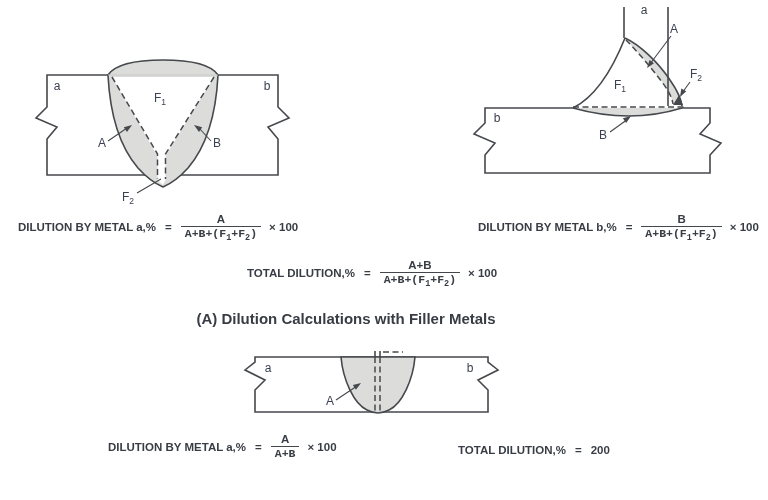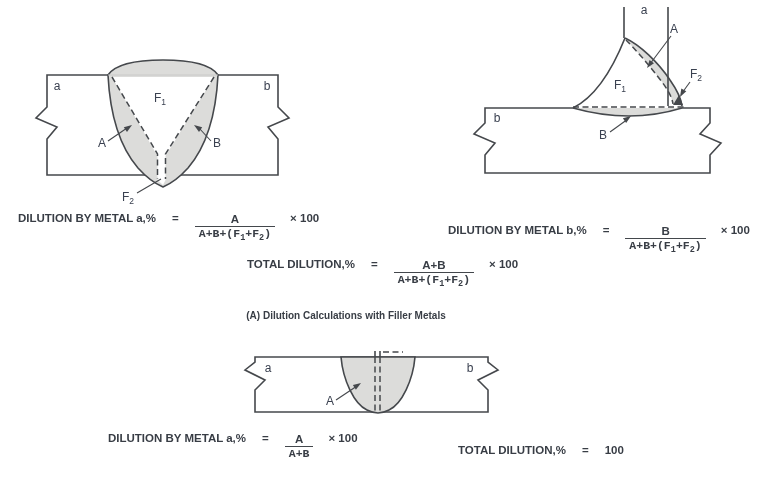--- a/index.html
+++ b/index.html
@@ -1,29 +1,29 @@
 <!DOCTYPE html>
 <html><head>
 <meta charset="utf-8">
 <style>
   html,body{margin:0;padding:0;background:#ffffff;}
   #figure{position:relative;width:768px;height:500px;background:#ffffff;overflow:hidden;
           font-family:"Liberation Sans", sans-serif;}
   .dia{position:absolute;}
   .dia text{font-family:"Liberation Sans", sans-serif;font-size:12px;fill:#3a4150;}
   .dia .subg{font-size:8.5px;}
-  .formula{position:absolute;display:flex;gap:15px;
+  .formula{position:absolute;display:flex;align-items:center;gap:8px;
            font-weight:bold;font-size:11.5px;color:#383d45;white-space:nowrap;}
   .formula .feq{padding:0 1px;}
   .frac{display:inline-flex;flex-direction:column;align-items:center;line-height:1.25;}
   .frac .num{padding:0 4px;text-align:center;}
   .frac .den{border-top:1.6px solid #43474c;padding:0 4px;text-align:center;font-family:Liberation Mono, monospace;}
   sub{font-size:8.5px;vertical-align:-2.5px;line-height:0;}
   .caption{position:absolute;width:400px;text-align:center;font-weight:bold;
-           font-size:10px;color:#383d45;white-space:nowrap;}
+           font-size:15px;color:#383d45;white-space:nowrap;}
   .ln{stroke:#45484c;stroke-width:1.6;fill:none;}
   .lnthin{stroke:#45484c;stroke-width:1.1;fill:none;}
   .dash{stroke:#45484c;stroke-width:1.5;fill:none;stroke-dasharray:6 3.5;}
   .grayfill{fill:#dcdcda;}
   .whitefill{fill:#ffffff;}
   .arrow{fill:#45484c;stroke:none;}
 </style>
 </head>
 <body>
 
@@ -79,21 +79,21 @@
   <div class="formula" style="left:18px;top:212px;">
     <span>DILUTION BY METAL a,%</span>
     <span class="feq">=</span>
     <span class="frac">
       <span class="num">A</span>
       <span class="den"><span>A+B+(F</span><sub>1</sub><span>+F</span><sub>2</sub><span>)</span></span>
     </span>
     <span>× 100</span>
   </div>
 
-  <div class="formula" style="left:448px;top:212px;margin-top:12px;">
+  <div class="formula" style="left:478px;top:212px;">
     <span>DILUTION BY METAL b,%</span>
     <span class="feq">=</span>
     <span class="frac">
       <span class="num">B</span>
       <span class="den"><span>A+B+(F</span><sub>1</sub><span>+F</span><sub>2</sub><span>)</span></span>
     </span>
     <span>× 100</span>
   </div>
 
   <div class="formula" style="left:247px;top:258px;">
@@ -129,17 +129,17 @@
     <span class="frac">
       <span class="num">A</span>
       <span class="den">A+B</span>
     </span>
     <span>× 100</span>
   </div>
 
   <div class="formula" style="left:458px;top:444px;">
     <span>TOTAL DILUTION,%</span>
     <span class="feq">=</span>
-    <span>100</span>
+    <span>200</span>
   </div>
 
 
 </div>
 
 </body></html>

